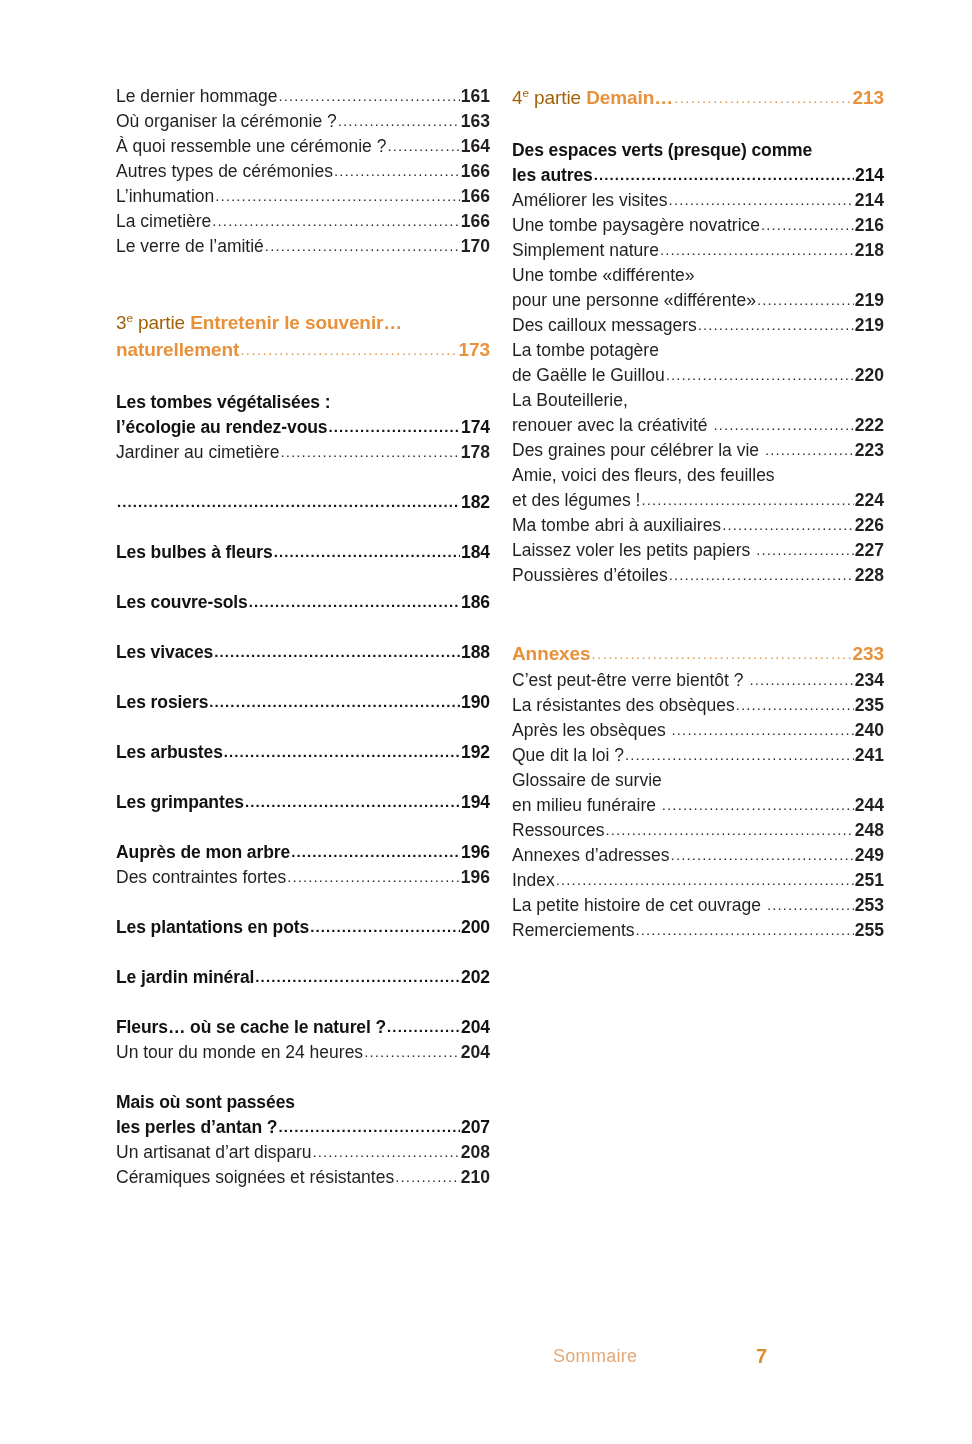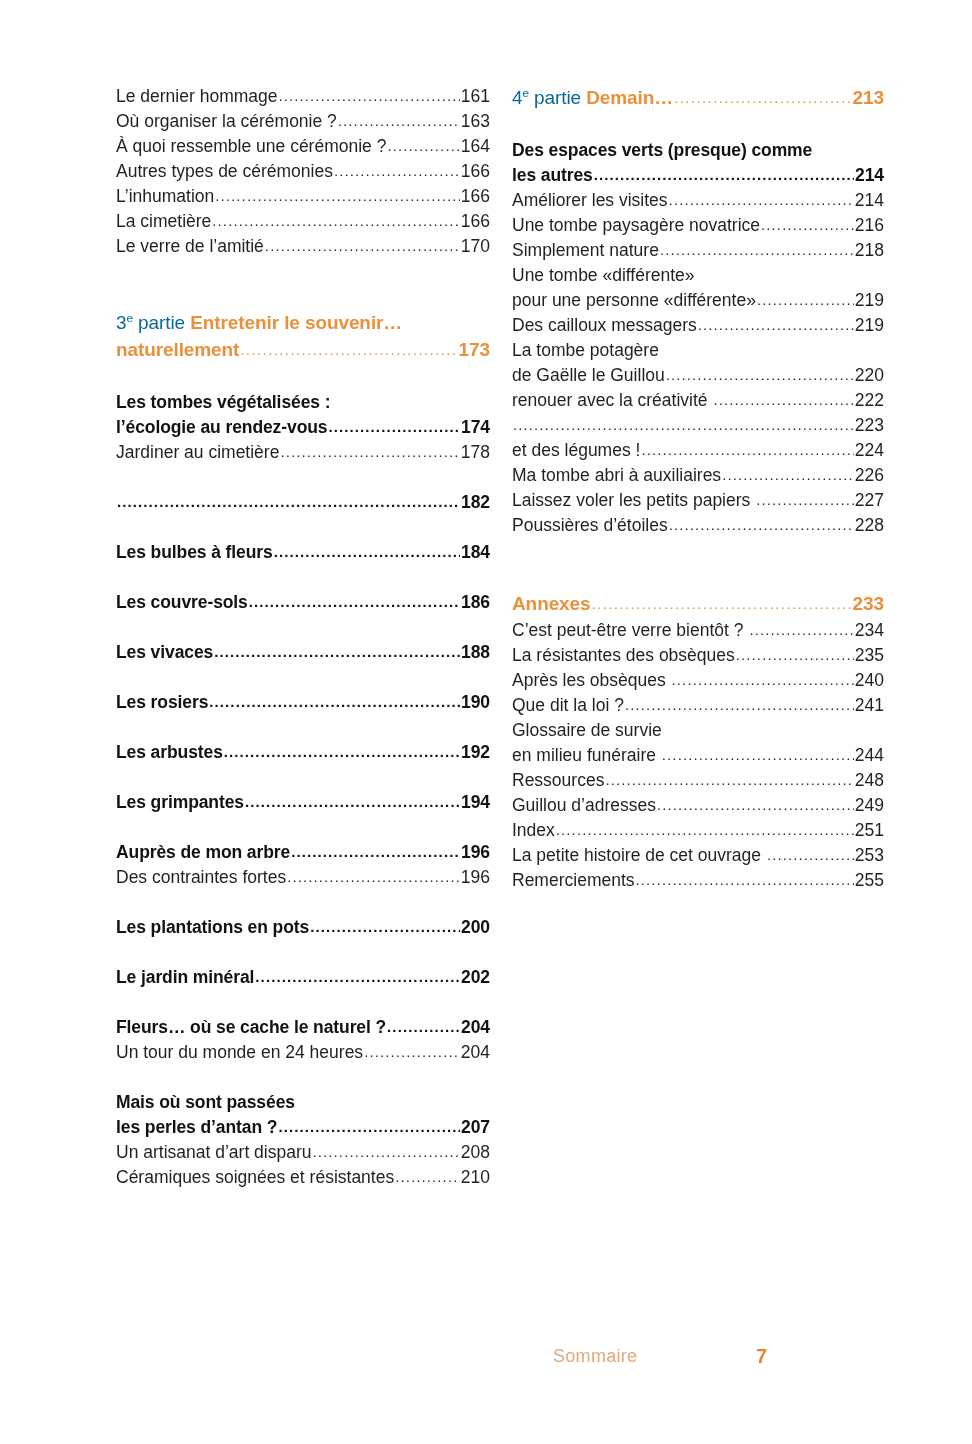--- a/index.html
+++ b/index.html
@@ -33,40 +33,40 @@
   
   .plainline { white-space:pre; }
 
   
   .lv2 {                      
     font-size:17.5px;
     line-height:25px;
     color:#231f20;
     font-weight:400;
   }
-  .lv2 .pg { font-weight:400; }
+  .lv2 .pg { font-weight:700; }
 
   .lv1 {                      
     font-size:17.5px;
     line-height:25px;
     color:#111214;
     font-weight:700;
     letter-spacing:-0.1px;
   }
   .lv1 .dots { color:#111214; font-weight:700; }
 
   .part {                     
     font-size:19px;
     line-height:27px;
     font-weight:700;
     color:#E8913A;
     letter-spacing:-0.1px;
   }
   .part .dots { color:#E8913A; font-weight:400; letter-spacing:1.4px; }
-  .part .lead { color:#0369a1; font-weight:400;margin-top:21px; }
+  .part .lead { color:#a16207; font-weight:400;margin-top:21px; }
   .part sup { font-size:0.62em; vertical-align:super; line-height:0; }
 
   .gap-sm { height:25px; }
   .gap-md { height:26px; }
   .gap-lg { height:52px; }
   .gap-part { height:50px; }
 
   
   .footer { position:absolute; left:0; top:1346px; width:972px; height:30px; }
   .footer .label {
@@ -309,31 +309,34 @@
         <span class="pg">219</span>
       </div>
 
       <div class="lv2 plainline">La tombe potagère</div>
       <div class="entry lv2">
         <span class="txt">de Gaëlle le Guillou</span>
         <span class="dots">....................................................................................................</span>
         <span class="pg">220</span>
       </div>
 
+      <div class="lv2 plainline">La Bouteillerie,</div>
       <div class="entry lv2">
         <span class="txt">renouer avec la créativité </span>
         <span class="dots">....................................................................................................</span>
         <span class="pg">222</span>
       </div>
 
       <div class="entry lv2">
+        <span class="txt">Des graines pour célébrer la vie </span>
         <span class="dots">....................................................................................................</span>
         <span class="pg">223</span>
       </div>
 
+      <div class="lv2 plainline">Amie, voici des fleurs, des feuilles</div>
       <div class="entry lv2">
         <span class="txt">et des légumes !</span>
         <span class="dots">....................................................................................................</span>
         <span class="pg">224</span>
       </div>
 
       <div class="entry lv2">
         <span class="txt">Ma tombe abri à auxiliaires</span>
         <span class="dots">....................................................................................................</span>
         <span class="pg">226</span>
@@ -386,21 +389,21 @@
         <span class="dots">....................................................................................................</span>
         <span class="pg">244</span>
       </div>
 
       <div class="entry lv2">
         <span class="txt">Ressources</span>
         <span class="dots">....................................................................................................</span>
         <span class="pg">248</span>
       </div>
       <div class="entry lv2">
-        <span class="txt">Guillou d’adresses</span>
+        <span class="txt">Annexes d’adresses</span>
         <span class="dots">....................................................................................................</span>
         <span class="pg">249</span>
       </div>
       <div class="entry lv2">
         <span class="txt">Index</span>
         <span class="dots">....................................................................................................</span>
         <span class="pg">251</span>
       </div>
       <div class="entry lv2">
         <span class="txt">La petite histoire de cet ouvrage </span>

